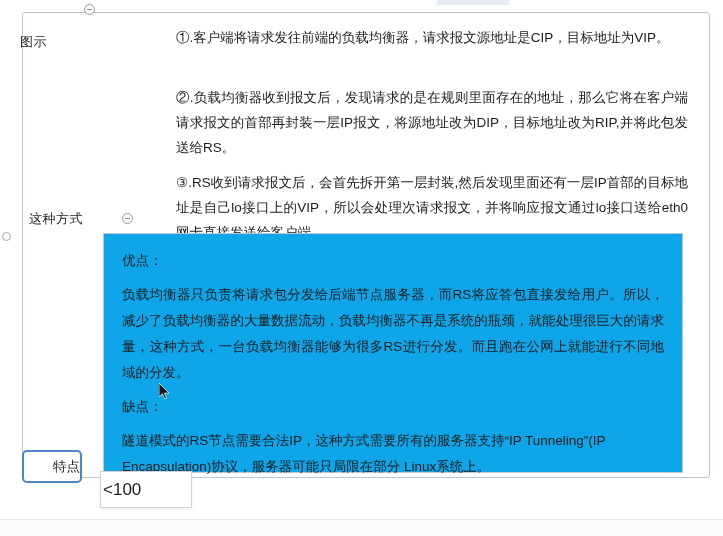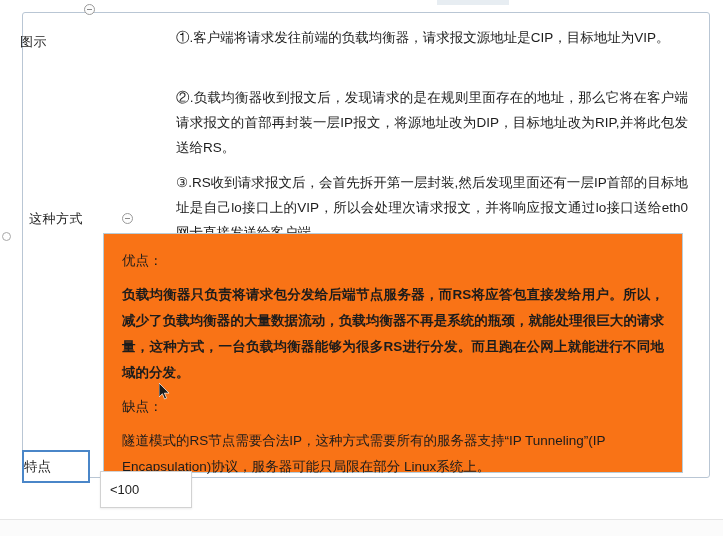--- a/index.html
+++ b/index.html
@@ -97,73 +97,73 @@
   #para-2 { top: 85px; }
   #para-3 { top: 170px; }
 
   
   #note-callout {
     position: absolute;
     left: 103px;
     top: 233px;
     width: 580px;
     height: 240px;
-    background: #f97316;
+    background: #0ea5e9;
     border: 1px solid #b7ccd8;
     box-sizing: border-box;
     padding: 14px 18px 0 18px;
     font-size: 13.5px;
     line-height: 26px;
     color: #1c1c1c;
   }
   #note-callout .blank { height: 8px; }
   .note-line { white-space: pre-wrap; }
-  #note-body { text-align: justify; font-weight: bold; }
+  #note-body { text-align: justify; }
 
   
   #cursor-arrow {
     position: absolute;
     left: 159px;
     top: 383px;
     width: 12px;
     height: 17px;
   }
 
   
   #node-tedian {
     position: absolute;
     left: 22px;
     top: 450px;
-    width: 68px;
+    width: 60px;
     height: 33px;
     border: 2px solid #4a86c8;
-    border-radius: 0;
+    border-radius: 5px;
     background: #ffffff;
     box-sizing: border-box;
     display: flex;
     align-items: center;
-    justify-content: flex-start;
+    justify-content: flex-end;
     font-size: 13.5px;
     color: #1f1f1f;
   }
 
   
   #mini-popup {
     position: absolute;
     left: 100px;
     top: 471px;
     width: 92px;
     height: 37px;
     background: #ffffff;
     border: 1px solid #d2d2d2;
     box-sizing: border-box;
     display: flex;
     align-items: center;
-    padding-left: 9px;
-    font-size: 13px;
+    padding-left: 2px;
+    font-size: 17px;
     color: #1c1c1c;
     box-shadow: 0 1px 2px rgba(0,0,0,0.08);
   }
 
   
   #top-artifact {
     position: absolute;
     left: 437px;
     top: 0px;
     width: 72px;

